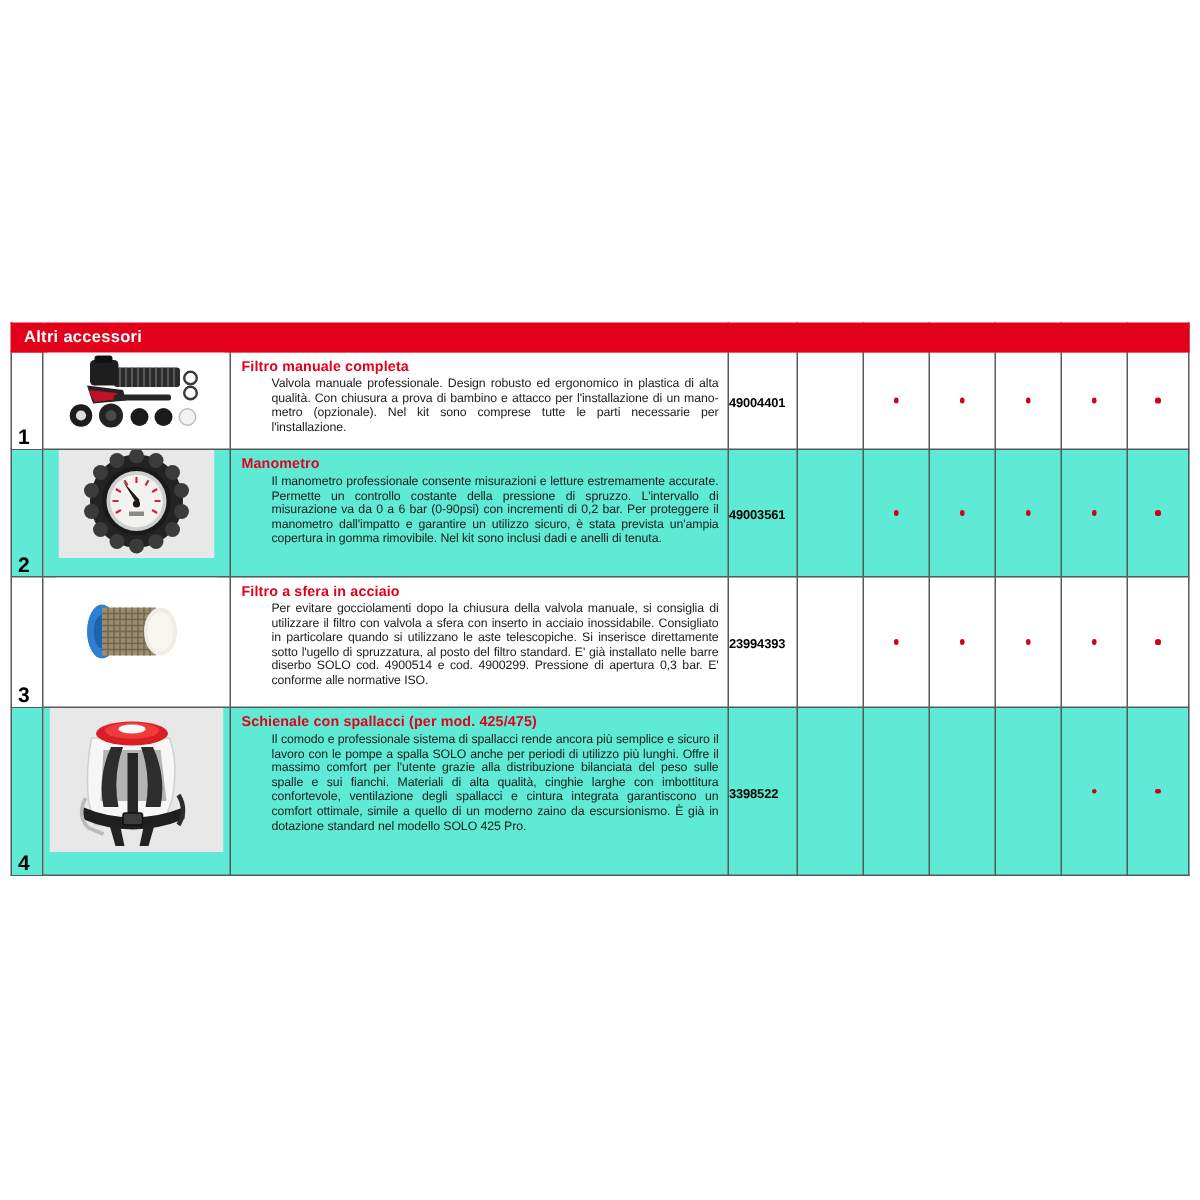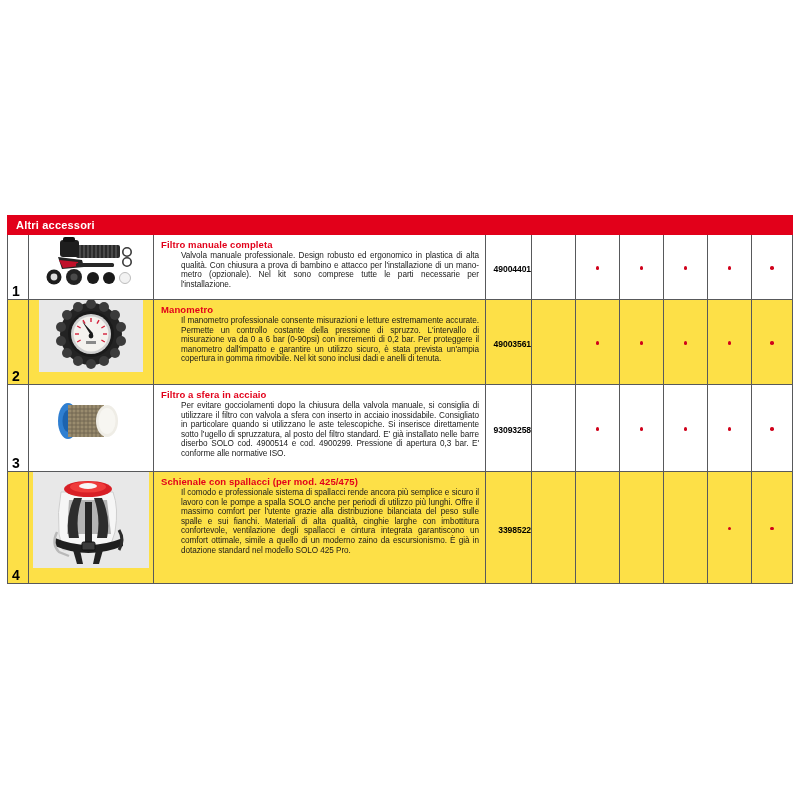--- a/index.html
+++ b/index.html
@@ -57,21 +57,21 @@
   }
   .section-header-blank {
     background: #e2001a;
     border-top: 1px solid #e2001a !important;
     border-bottom: 1px solid #e2001a !important;
     border-right: 1px solid #e2001a !important;
   }
 
   
   tr.row-odd  td { background: #ffffff; }
-  tr.row-even td { background: #fde047; }
+  tr.row-even td { background: #5eead4; }
 
   
   .num-cell {
     width: 21px;
     position: relative;
   }
   .row-number {
     position: absolute;
     left: 4px;
     bottom: 1px;
@@ -110,21 +110,21 @@
     font-size: 8.2px;
     line-height: 9.6px;
     text-align: justify;
     letter-spacing: -0.05px;
     margin-left: 20px;
   }
 
   
   .code-cell {
     width: 46px;
-    text-align: right;
+    text-align: left;
     vertical-align: middle !important;
   }
   .code-text {
     font-size: 8.6px;
     font-weight: bold;
     color: #000000;
     letter-spacing: -0.1px;
     white-space: nowrap;
   }
 
@@ -339,21 +339,21 @@
 
           <ellipse cx="70" cy="36" rx="11" ry="16" fill="#efede6"></ellipse>
           <ellipse cx="70" cy="36" rx="8.5" ry="13" fill="#f7f6f1"></ellipse>
         </svg>
       </td>
       <td class="desc-cell">
         <span class="prod-title">Filtro a sfera in acciaio</span>
         <span class="prod-desc">Per evitare gocciolamenti dopo la chiusura della valvola manuale, si consiglia di utilizzare il filtro con valvola a sfera con inserto in acciaio inossidabile. Consigliato in particolare quando si utilizzano le aste telescopiche. Si inserisce direttamente sotto l'ugello di spruzzatura, al posto del filtro standard. E' già installato nelle barre diserbo SOLO cod. 4900514 e cod. 4900299. Pressione di apertura 0,3 bar. E' conforme alle normative ISO.</span>
       </td>
       <td class="code-cell">
-        <span class="code-text">93093258</span>
+        <span class="code-text">23994393</span>
       </td>
       <td class="mark-cell"><span class="dot empty"></span></td>
       <td class="mark-cell"><span class="dot" style="background: rgb(208, 2, 27);"></span></td>
       <td class="mark-cell"><span class="dot" style="background: rgb(208, 2, 27);"></span></td>
       <td class="mark-cell"><span class="dot" style="background: rgb(208, 2, 27);"></span></td>
       <td class="mark-cell"><span class="dot" style="background: rgb(208, 2, 27);"></span></td>
       <td class="mark-cell"><span class="dot" style="background: rgb(208, 2, 27);"></span></td>
     </tr>
 
     <tr class="row-even r4">

